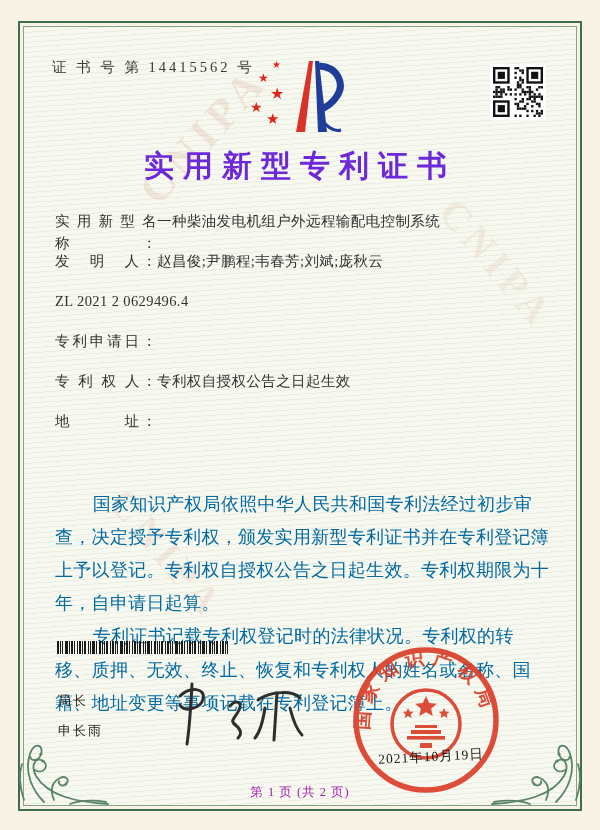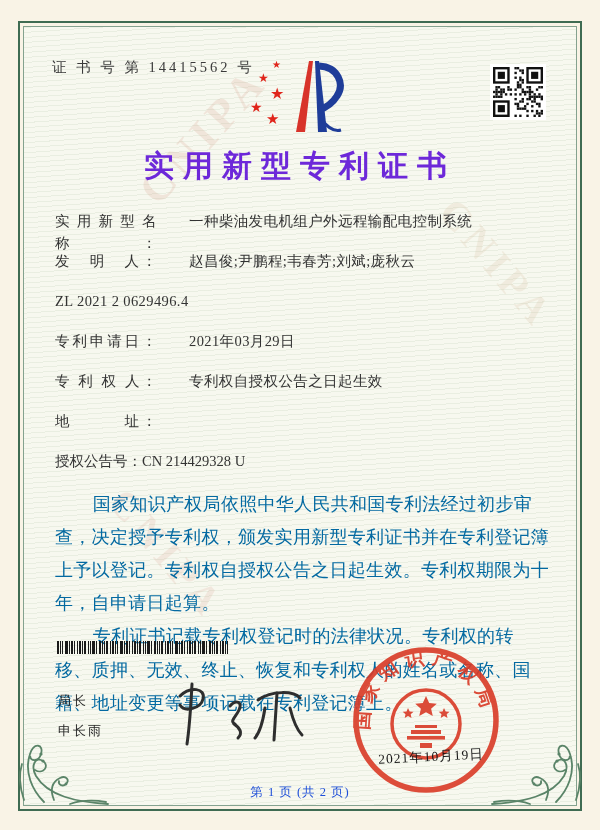--- a/index.html
+++ b/index.html
@@ -30,21 +30,21 @@
 
   .logo{position:absolute;left:246px;top:56px;width:104px;height:82px;}
   .logo .star{position:absolute;color:#e0251b;font-family:"DejaVu Sans",sans-serif;line-height:1;}
 
   .qr{position:absolute;left:490px;top:64px;width:56px;height:56px;background:#fff;padding:3px;box-sizing:border-box;}
 
   .title{position:absolute;left:0;right:0;top:146px;text-align:center;
     font-size:30px;font-weight:bold;letter-spacing:9px;color:#6d28d9;}
 
   .fields{position:absolute;left:55px;right:48px;top:210px;font-size:14.5px;color:#333;}
-  .frow{height:40px;display:flex;align-items:flex-start;line-height:22px;gap:32px;}
+  .frow{height:40px;display:flex;align-items:flex-start;line-height:22px;}
   .flabel{display:inline-block;width:102px;text-align:justify;text-align-last:justify;
     flex:0 0 102px;letter-spacing:.5px;}
   .fvalue{flex:1;letter-spacing:.4px;}
   .grant-left{display:inline-block;width:244px;}
   .grant-right{display:inline-block;}
 
   .paras{position:absolute;left:55px;right:50px;top:488px;font-size:18px;
     line-height:1.84;color:#0369a1;letter-spacing:.3px;}
   .paras p{margin:0;text-indent:2.1em;}
 
@@ -52,21 +52,21 @@
 
   .signer{position:absolute;left:58px;top:686px;font-size:13px;line-height:30px;
     color:#262626;letter-spacing:2px;}
   .signature{position:absolute;left:150px;top:676px;}
 
   .seal{position:absolute;left:350px;top:644px;width:152px;height:152px;}
   .seal-date{position:absolute;left:364px;top:748px;width:134px;text-align:center;
     font-size:13.5px;color:#161616;letter-spacing:1px;transform:rotate(-3deg);z-index:4;}
 
   .footer{position:absolute;left:0;right:0;top:784px;text-align:center;
-    font-size:12.5px;color:#1d4ed8;letter-spacing:1px;}
+    font-size:12.5px;color:#a21caf;letter-spacing:1px;}
 
   .flourish{position:absolute;z-index:1;}
   .flourish.bl{left:10px;top:712px;}
   .flourish.br{right:10px;top:712px;transform:scaleX(-1);}
 </style>
 </head>
 <body>
 
 <div class="page">
   <div class="frame">
@@ -247,33 +247,29 @@
       </div>
       <div class="frow">
         <span class="flabel">发　明　人：</span>
         <span class="fvalue">赵昌俊;尹鹏程;韦春芳;刘斌;庞秋云</span>
       </div>
       <div class="frow">
         <span class="fvalue">ZL 2021 2 0629496.4</span>
       </div>
       <div class="frow">
         <span class="flabel">专利申请日：</span>
-        <span class="fvalue">2021年03月29日</span>
       </div>
       <div class="frow">
         <span class="flabel">专 利 权 人：</span>
         <span class="fvalue">专利权自授权公告之日起生效</span>
       </div>
       <div class="frow">
         <span class="flabel">地　　　址：</span>
       </div>
       <div class="frow">
-        <span class="grant-right">
-          <span>授权公告号：</span><span>CN 214429328 U</span>
-        </span>
       </div>
     </div>
 
     <div class="paras">
       <p>国家知识产权局依照中华人民共和国专利法经过初步审查，决定授予专利权，颁发实用新型专利证书并在专利登记簿上予以登记。专利权自授权公告之日起生效。专利权期限为十年，自申请日起算。</p>
       <p>专利证书记载专利权登记时的法律状况。专利权的转移、质押、无效、终止、恢复和专利权人的姓名或名称、国籍、地址变更等事项记载在专利登记簿上。</p>
     </div>
 
     <svg id="barcode-svg" class="barcode" viewBox="0 0 180 14">
         <rect x="1" y="0" width="2" height="13" fill="#1a1a1a"></rect>

